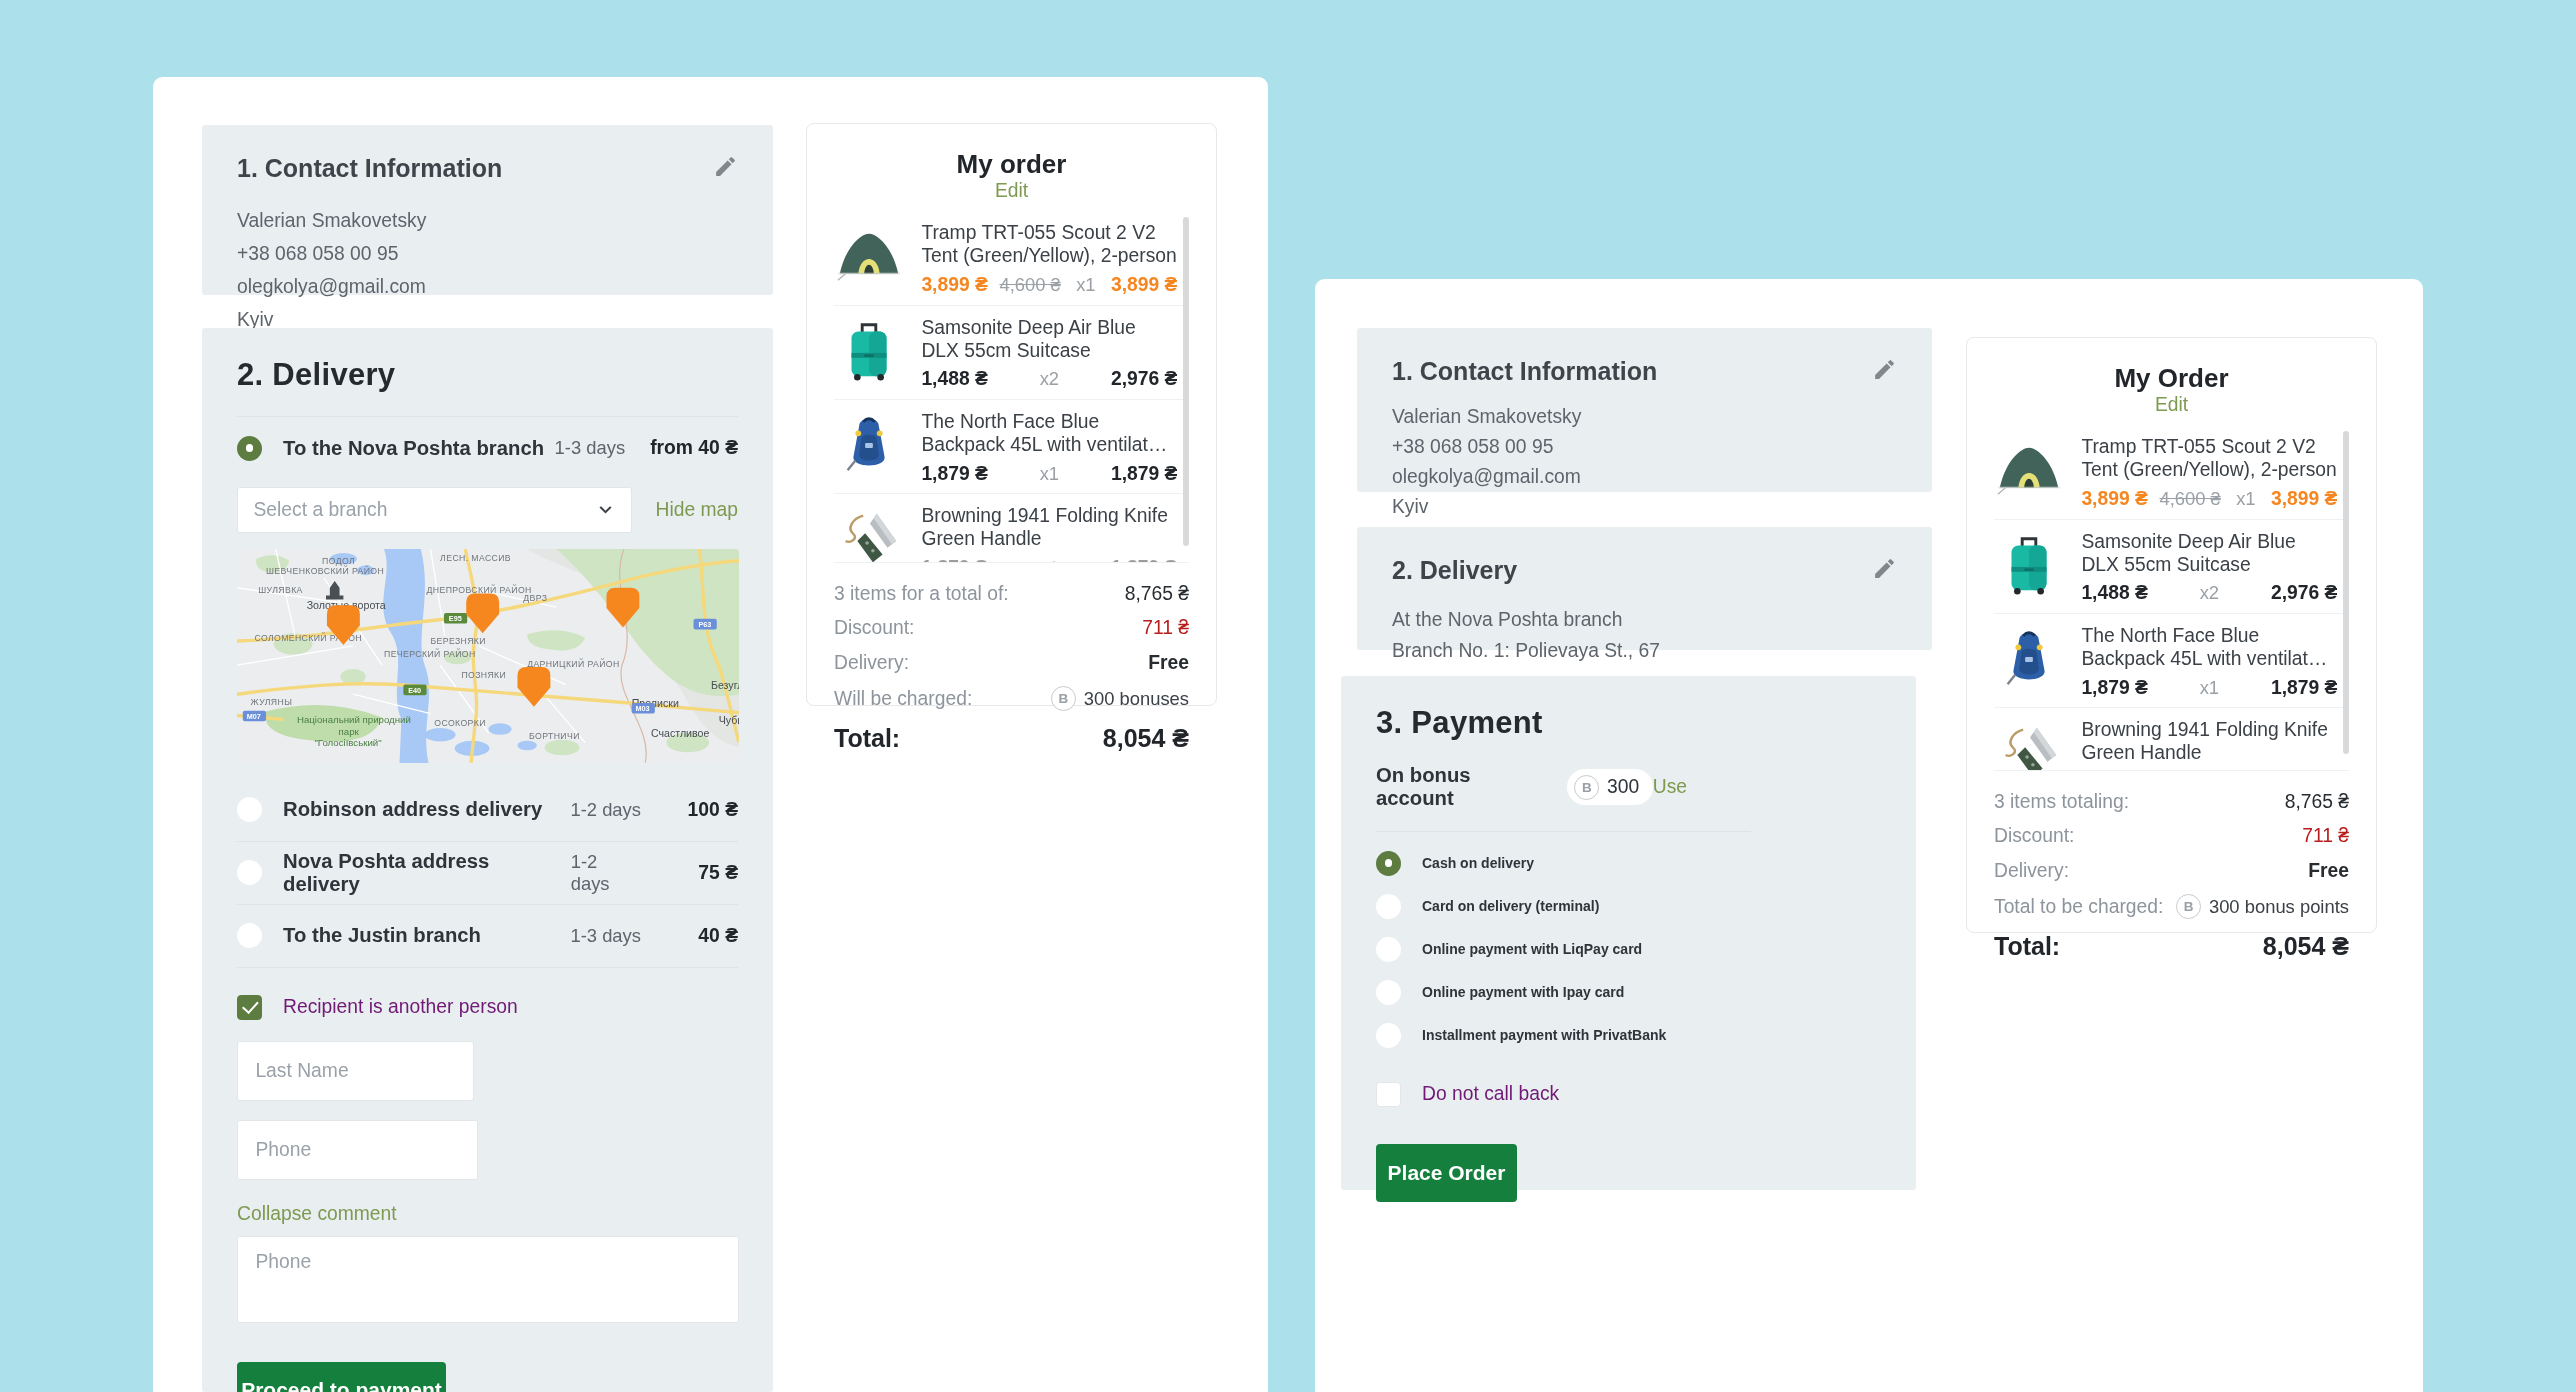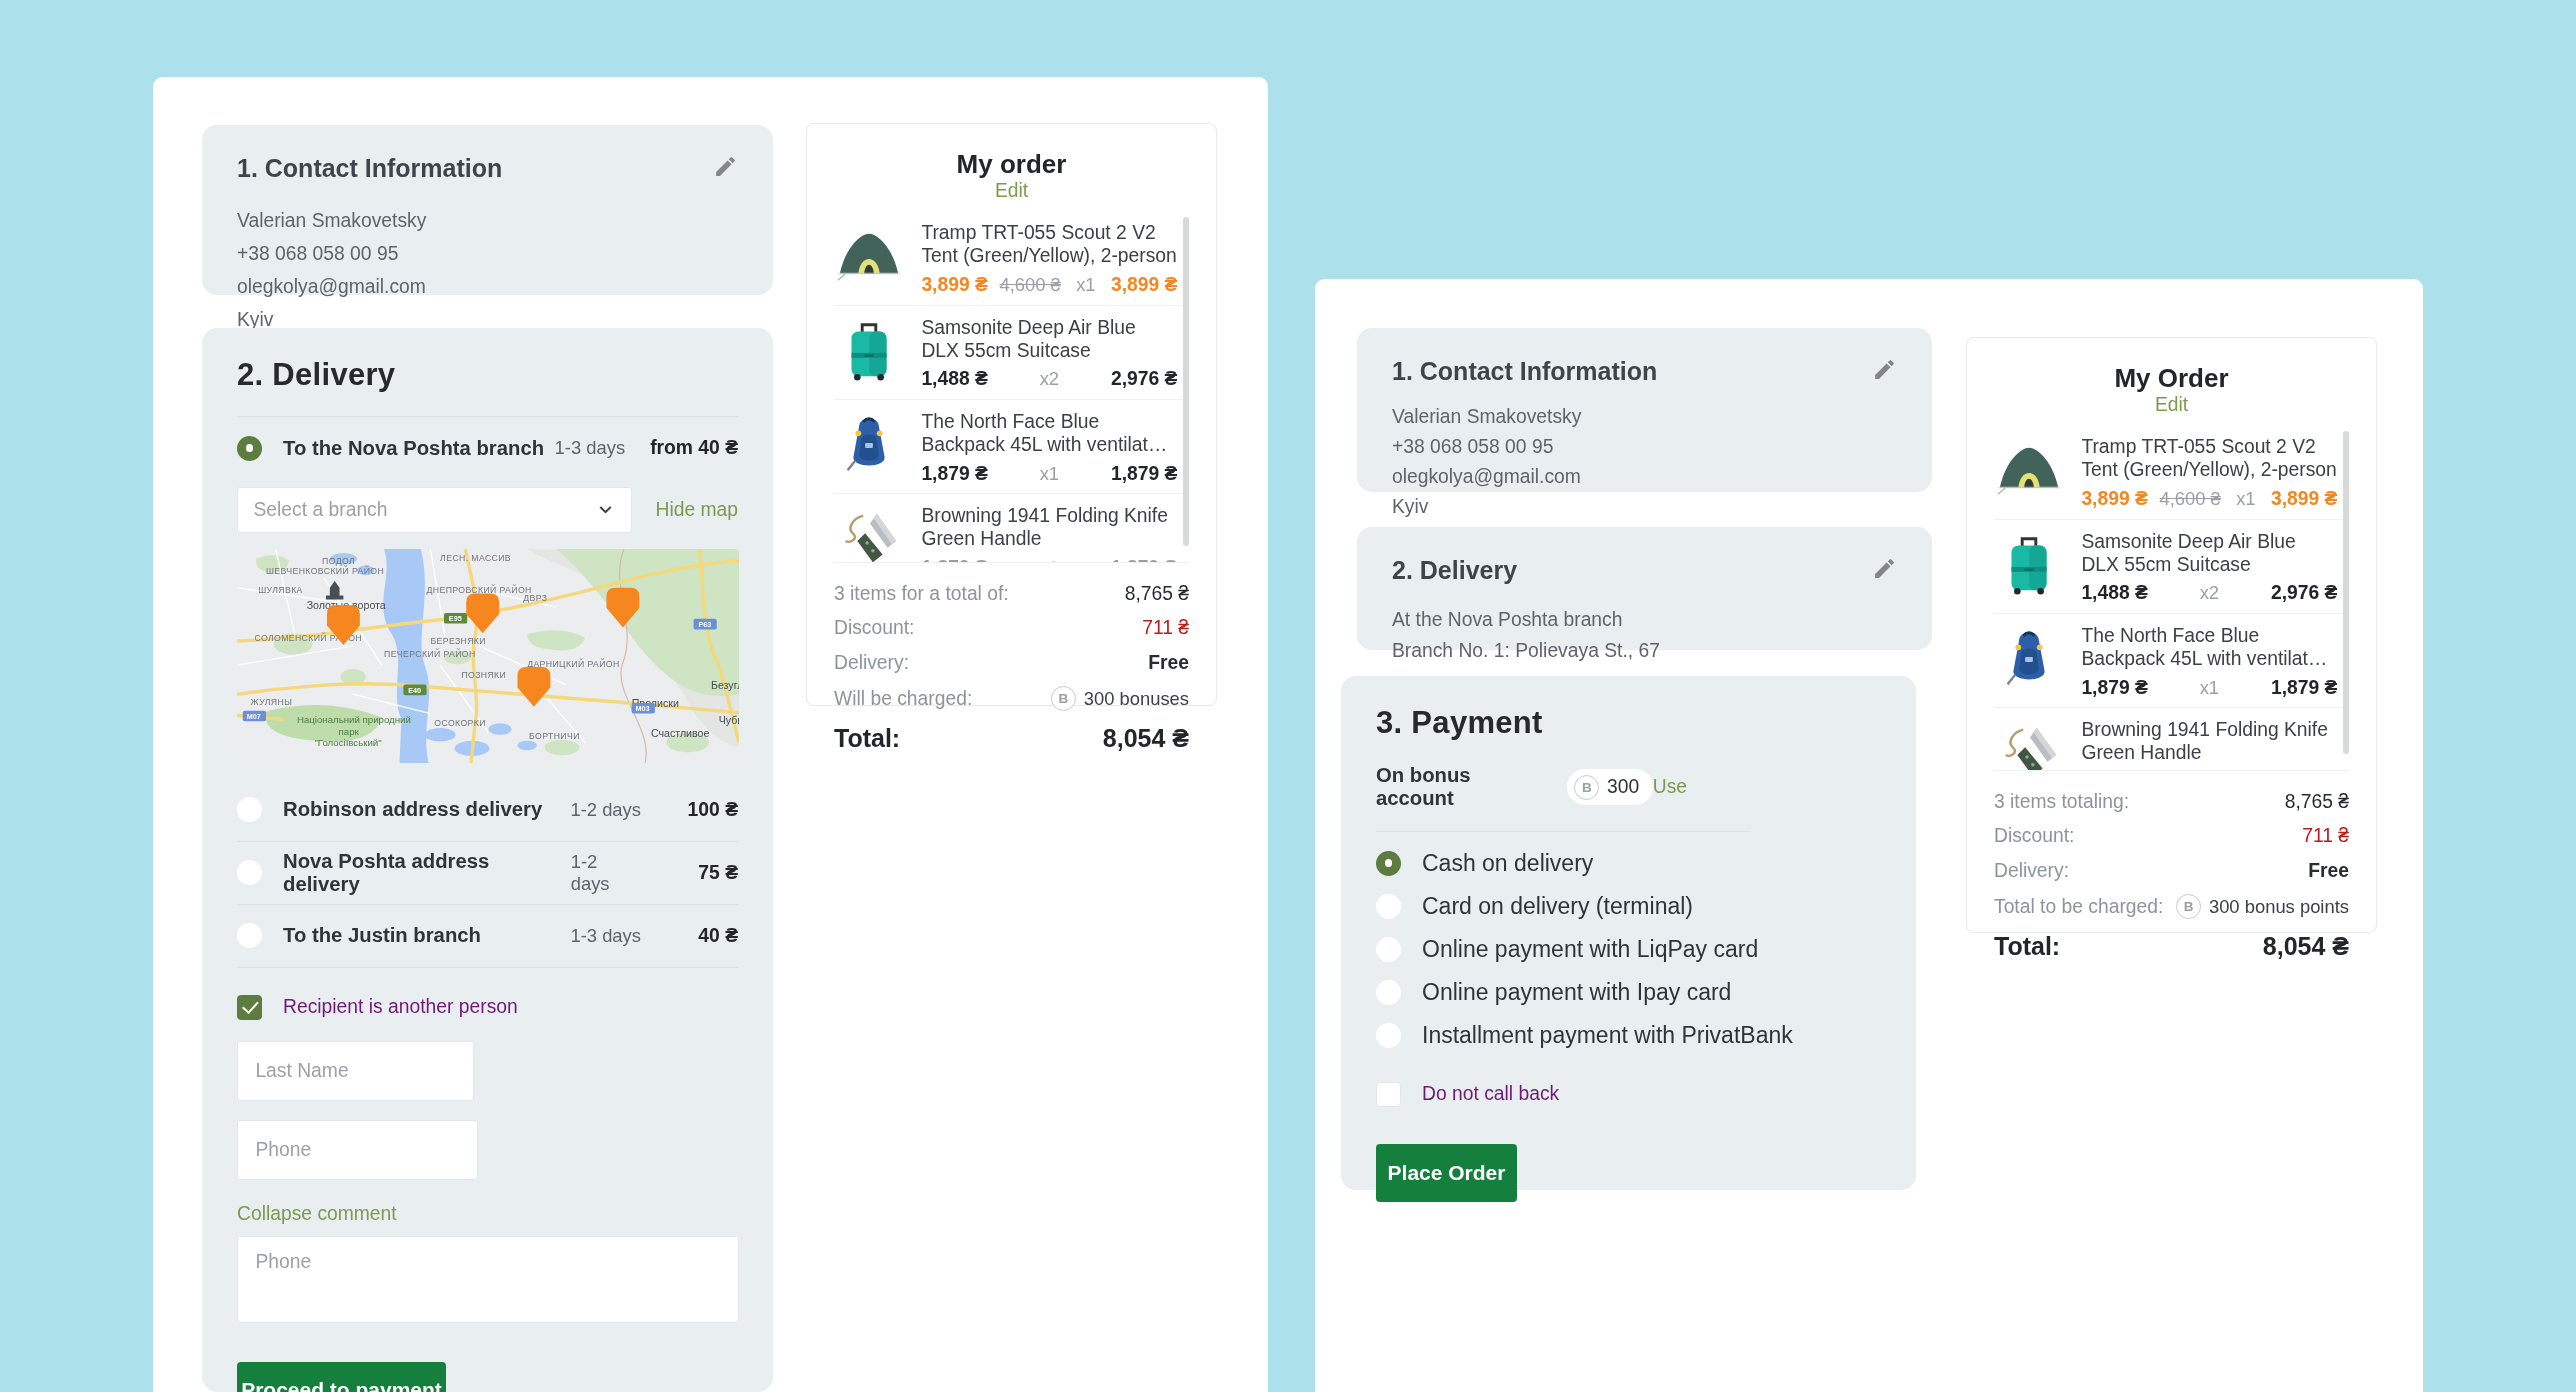--- a/index.html
+++ b/index.html
@@ -3,21 +3,21 @@
 <meta charset="utf-8">
 <style>
   * { margin:0; padding:0; box-sizing:border-box; }
   html,body { width:2576px; height:1392px; overflow:hidden; }
   body { background:#ace0ea; font-family:"Liberation Sans", sans-serif; position:relative; }
 
   .panel { position:absolute; background:#fff; border-radius:9.7px 9.7px 0 0; }
   #left-panel  { left:153px;  top:77px;  width:1115px; height:1315px; }
   #right-panel { left:1315px; top:279px; width:1108px; height:1113px; }
 
-  .card { position:absolute; background:#e9eef1; border-radius:15px; padding:29px 35px; }
+  .card { position:absolute; background:#e9eef1; border-radius:3px; padding:29px 35px; }
 
   
   .sec-title-done { font-size:25px; font-weight:700; color:#3f444a; }
   .sec-title-active { font-size:31px; font-weight:800; color:#26292d; letter-spacing:0.3px; }
   .sec-head { display:flex; justify-content:space-between; align-items:flex-start; }
   .pencil { width:25px; height:25px; cursor:pointer; flex-shrink:0; }
   .pencil svg { width:100%; height:100%; fill:#83878b; }
 
   .contact-lines { margin-top:21px; font-size:19.3px; color:#5e646b; line-height:33px; }
 
@@ -105,21 +105,21 @@
   #r-delivery { left:42px; top:248px; width:575px; height:123px; }
   #r-payment { left:26px; top:397px; width:575px; height:514px; }
   #r-order { left:651px; top:58px; height:596px; }
   .delivery-lines { margin-top:19.3px; font-size:19.3px; color:#5e646b; line-height:31px; }
   .bonus-row { display:flex; align-items:center; width:311px; margin-top:23px; }
   .bonus-row .lbl { font-size:20.3px; font-weight:600; color:#2e3439; }
   .bonus-pill { display:inline-flex; align-items:center; gap:7.7px; background:#fff; border-radius:21px; padding:5.8px 13.5px 5.8px 7.7px; margin-left:13.5px; font-size:19.3px; color:#2f353b; }
   .bonus-row .green-link { margin-left:auto; }
   #r-payment .divider { width:375px; margin:21px 0 9.7px 0; }
   .pay-row { display:flex; align-items:center; height:43px; }
-  .pay-row .opt-label { font-weight:400; font-size:23px; }
+  .pay-row .opt-label { font-weight:700; font-size:14px; }
   .dncb { display:flex; align-items:center; margin-top:25px; }
   .dncb .opt-label { font-weight:400; color:#701a75; font-size:19.3px; }
   #place-btn { width:141px; height:58px; margin-top:37px; }
 </style>
 </head>
 <body>
 
 <div class="panel" id="left-panel">
 
   <div class="card" id="l-contact">

